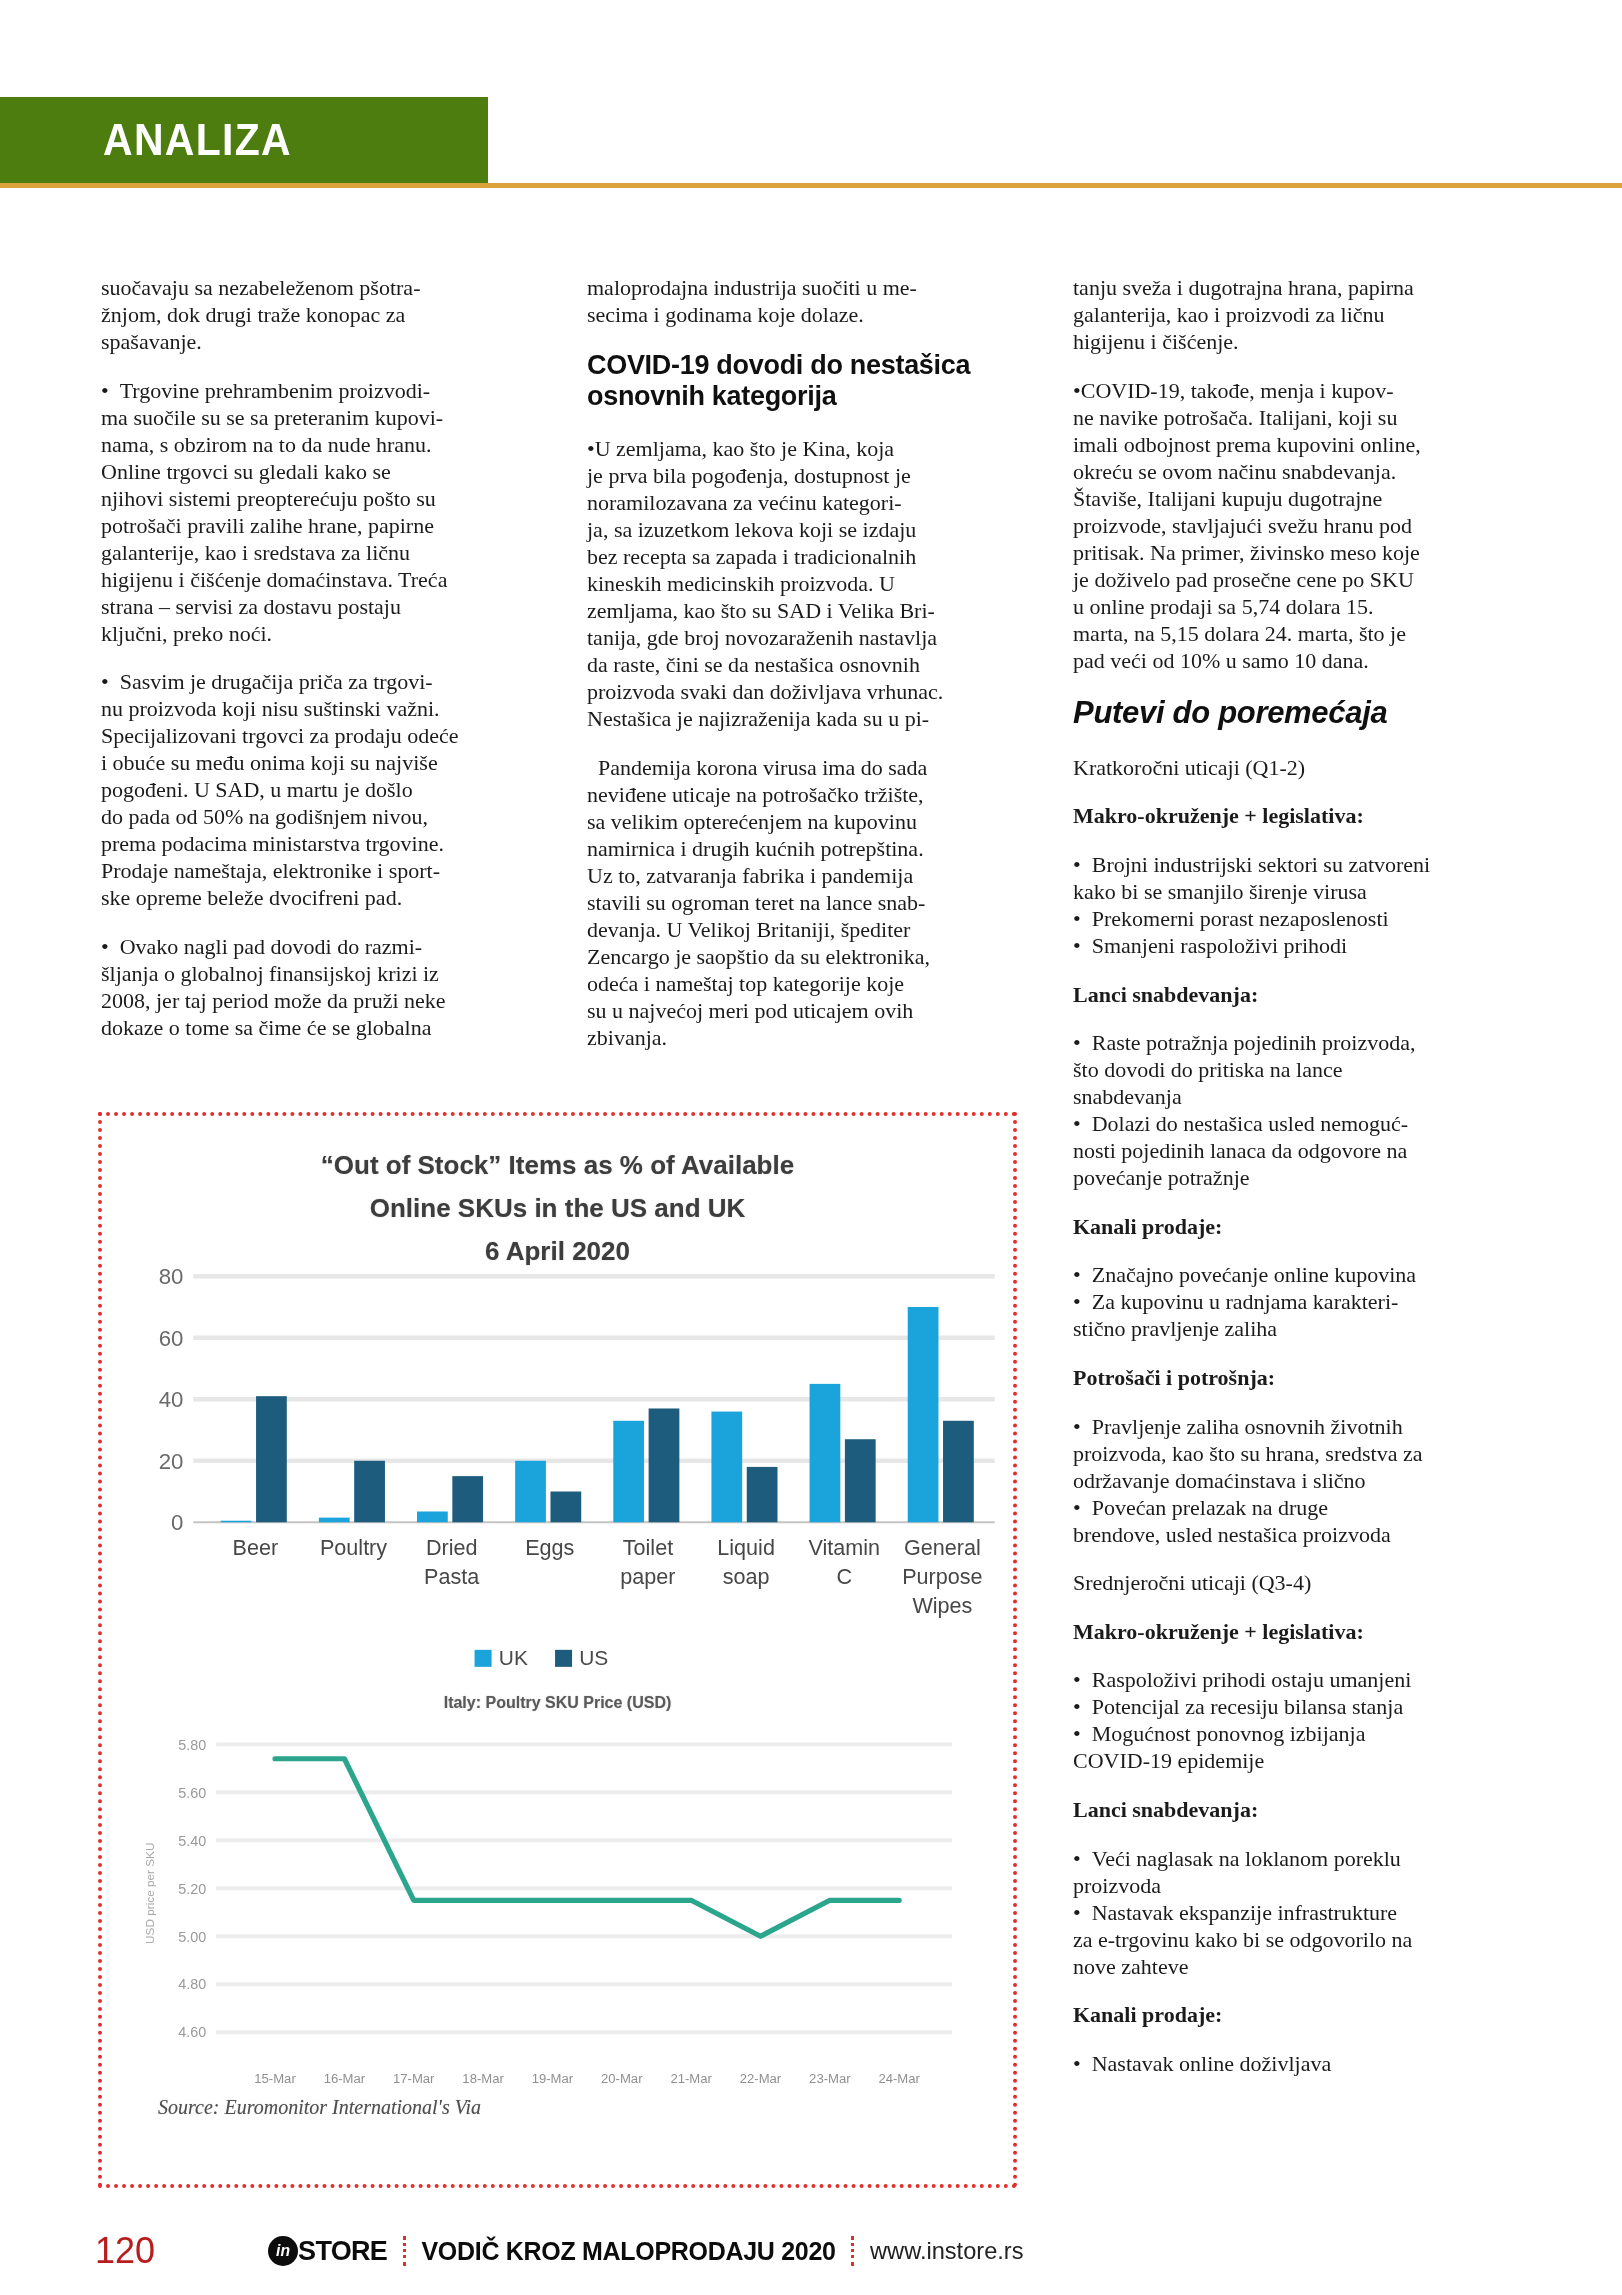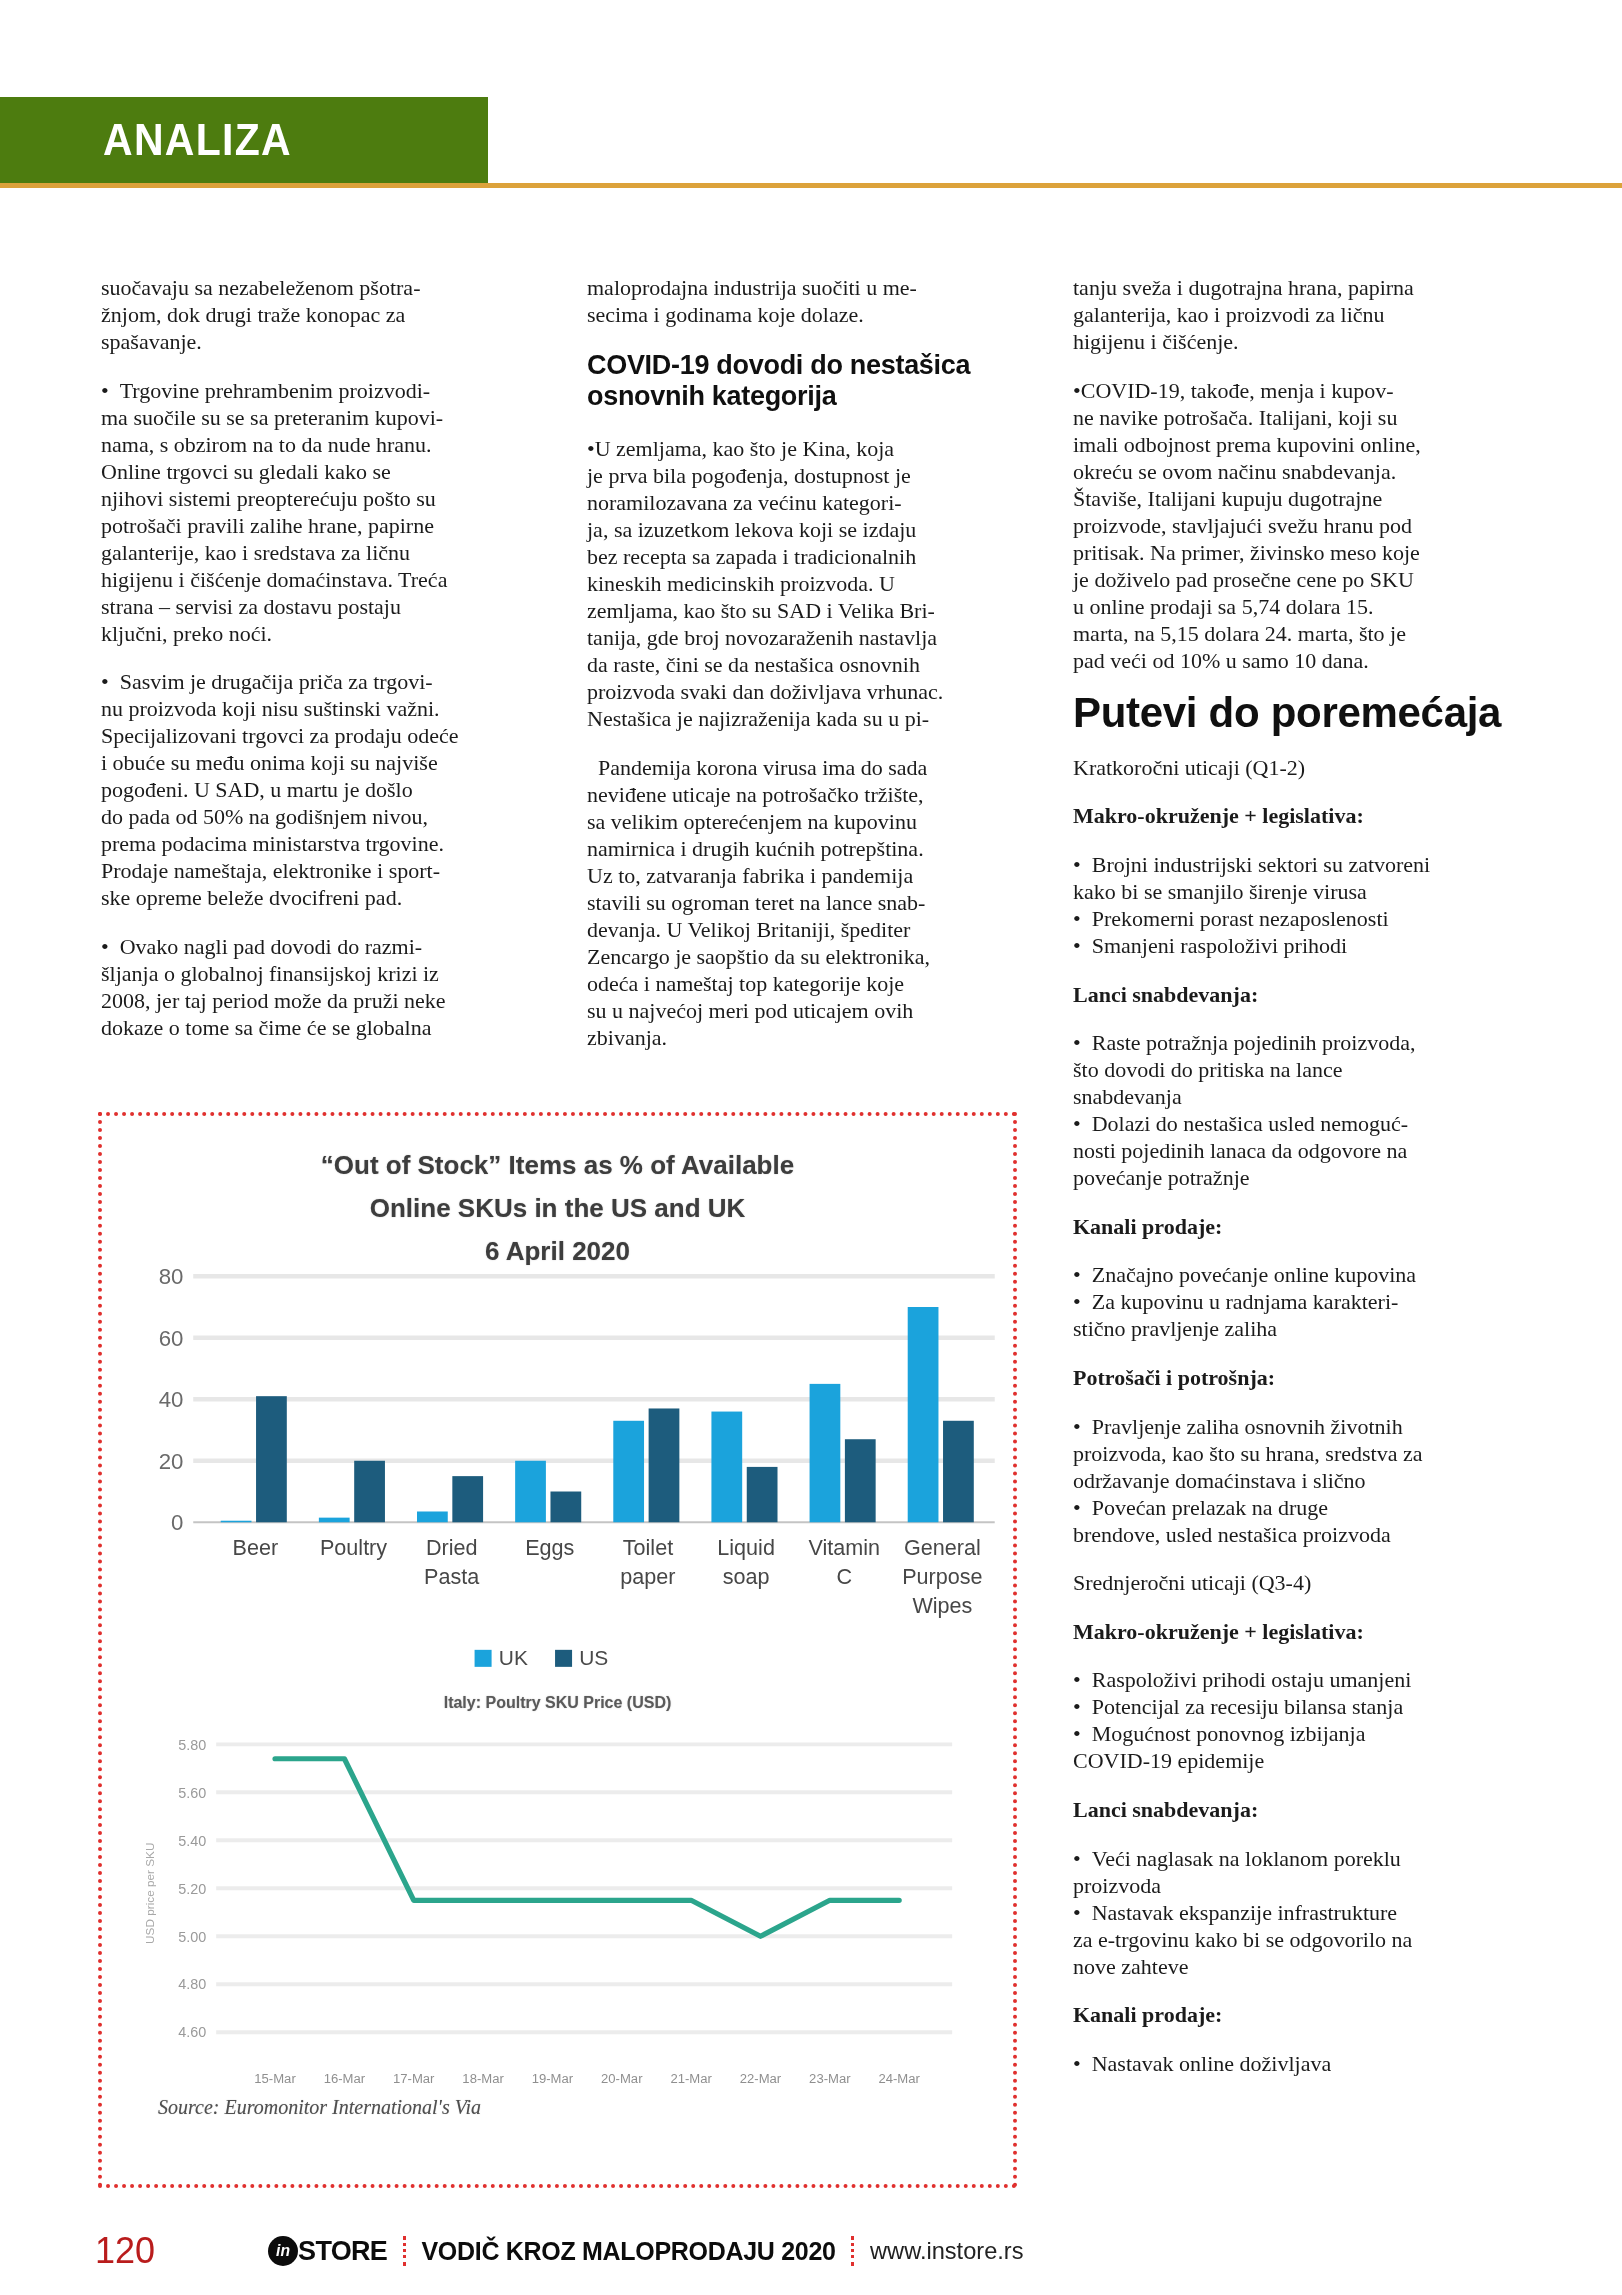--- a/index.html
+++ b/index.html
@@ -8,21 +8,21 @@
   .band{position:absolute;left:0;top:97px;width:488px;height:86px;background:#4d7c0f;
         display:flex;align-items:center;}
   .band-title{margin-left:103px;font-family:"Liberation Sans",sans-serif;font-weight:800;
         font-size:41px;letter-spacing:1.3px;color:#ffffff;transform:scaleY(1.1);}
   .band-rule{position:absolute;left:0;top:183px;width:1623px;height:5.2px;background:#dca23b;}
   .col{position:absolute;top:274px;width:437px;font-size:22px;line-height:27px;}
   #col1{left:101px;} #col2{left:587px;} #col3{left:1073px;}
   .par{white-space:pre-line;margin:0 0 21.6px 0;}
   .h-sans{font-family:"Liberation Sans",sans-serif;font-weight:700;font-size:27px;line-height:31px;
         letter-spacing:-0.3px;color:#101010;margin-bottom:23.6px;white-space:pre-line;}
-  .h-lg{font-size:42px;line-height:35px;}
+  .h-lg{font-size:31px;line-height:35px;font-style:italic;}
   .it{}
   .b{font-weight:700;}
   .figure{position:absolute;left:98px;top:1112px;width:919px;height:1076px;
         border:4.6px dotted #e0302e;box-sizing:border-box;background:#fff;}
   .fig-title{position:absolute;left:0;top:27.5px;width:100%;text-align:center;
         font-family:"Liberation Sans",sans-serif;font-weight:600;font-size:26px;line-height:43px;
         color:#3d3d3d;text-shadow:0 0 1.3px rgba(90,90,90,.45);}
   svg.chart{position:absolute;left:16.4px;}
   #barSvg{top:141px;} #lineSvg{top:612px;}
   .line-title{position:absolute;left:0;top:578px;width:100%;text-align:center;

